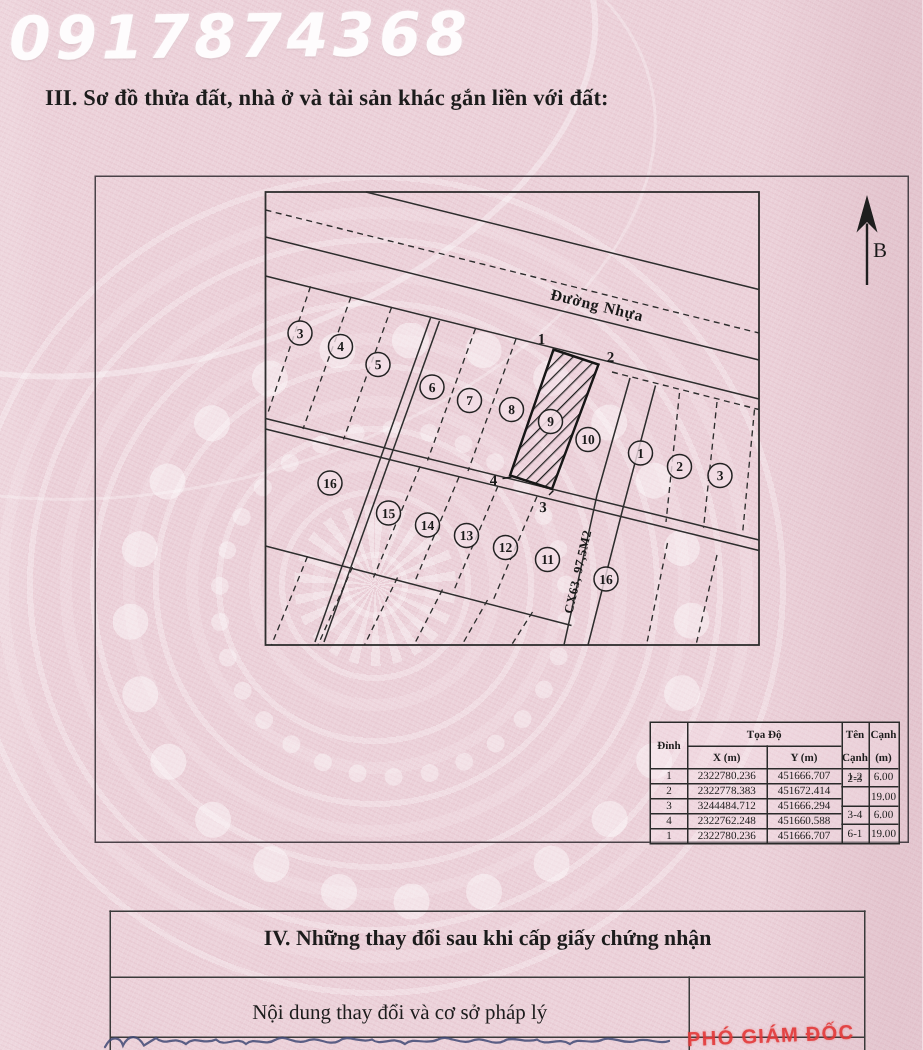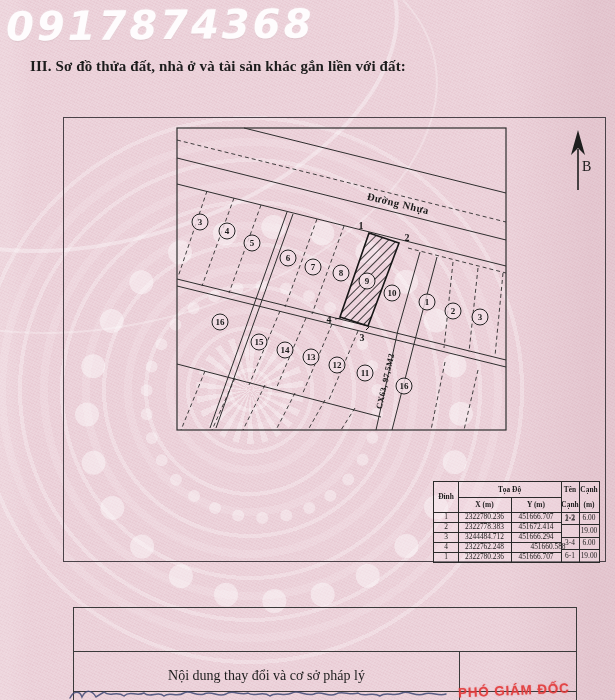--- a/index.html
+++ b/index.html
@@ -252,36 +252,37 @@
     <div class="cell" style="left:24px;top:30px;width:53px;height:10px;">2322780.236</div>
     <div class="cell" style="left:77px;top:30px;width:50px;height:10px;">451666.707</div>
     <div class="cell" style="left:0;top:40px;width:24px;height:10px;">2</div>
     <div class="cell" style="left:24px;top:40px;width:53px;height:10px;">2322778.383</div>
     <div class="cell" style="left:77px;top:40px;width:50px;height:10px;">451672.414</div>
     <div class="cell" style="left:0;top:50px;width:24px;height:10px;">3</div>
     <div class="cell" style="left:24px;top:50px;width:53px;height:10px;">3244484.712</div>
     <div class="cell" style="left:77px;top:50px;width:50px;height:10px;">451666.294</div>
     <div class="cell" style="left:0;top:60px;width:24px;height:10px;">4</div>
     <div class="cell" style="left:24px;top:60px;width:53px;height:10px;">2322762.248</div>
-    <div class="cell" style="left:77px;top:60px;width:50px;height:10px;padding-left:12px;">451660.588</div>
+    <div class="cell" style="left:77px;top:60px;width:50px;height:10px;">451660.588</div>
     <div class="cell" style="left:0;top:70px;width:24px;height:10px;">1</div>
     <div class="cell" style="left:24px;top:70px;width:53px;height:10px;">2322780.236</div>
     <div class="cell" style="left:77px;top:70px;width:50px;height:10px;">451666.707</div>
 
     <div class="cell" style="left:127px;top:30px;width:18px;height:12px;">1-2</div>
     <div class="cell" style="left:145px;top:30px;width:20px;height:12px;">6.00</div>
     <div class="cell" style="left:127px;top:30px;width:18px;height:13px;">2-3</div>
     <div class="cell" style="left:145px;top:42px;width:20px;height:13px;">19.00</div>
     <div class="cell" style="left:127px;top:55px;width:18px;height:12px;">3-4</div>
     <div class="cell" style="left:145px;top:55px;width:20px;height:12px;">6.00</div>
     <div class="cell" style="left:127px;top:67px;width:18px;height:13px;">6-1</div>
     <div class="cell" style="left:145px;top:67px;width:20px;height:13px;">19.00</div>
   </div>
 
   <div class="s4">
+    <div class="s4-title">IV. Những thay đổi sau khi cấp giấy chứng nhận</div>
     <div class="s4-div1"></div>
     <div class="s4-vdiv"></div>
     <div class="s4-left">Nội dung thay đổi và cơ sở pháp lý</div>
     <div class="s4-div2"></div>
   </div>
 
   <svg class="handwriting" width="390" height="12" viewBox="0 0 390 12">
     <path d="M4,10 C8,2 14,3 16,9 C20,1 26,2 30,9 L38,4 C44,10 50,2 58,8 C64,2 70,9 78,5
              C84,11 92,2 98,8 C104,3 110,10 118,5 C124,1 130,9 138,6 C146,2 152,10 160,6
              C166,1 174,8 182,5 C188,10 196,2 204,8 C210,3 218,9 226,5 C232,1 240,9 248,6

